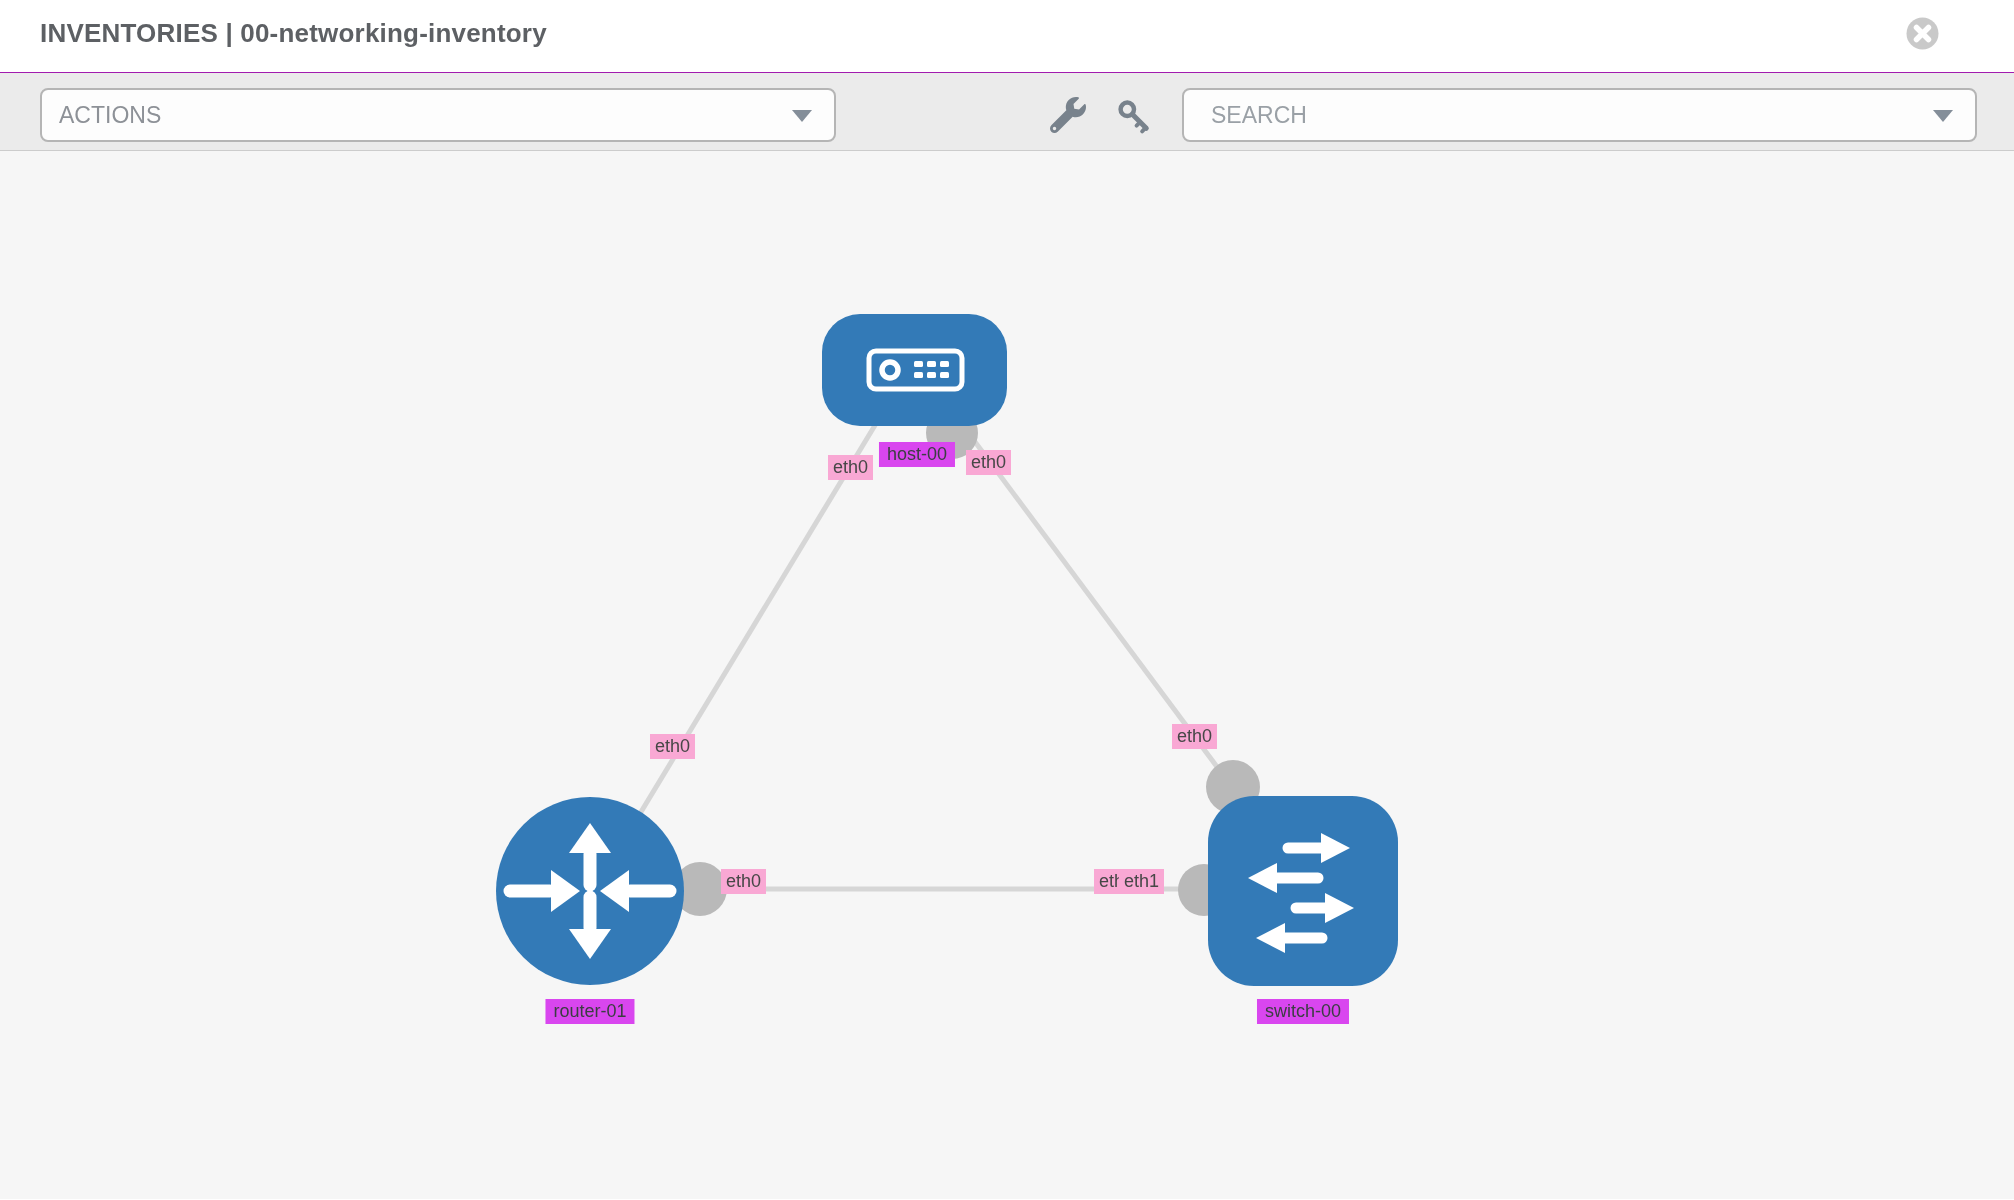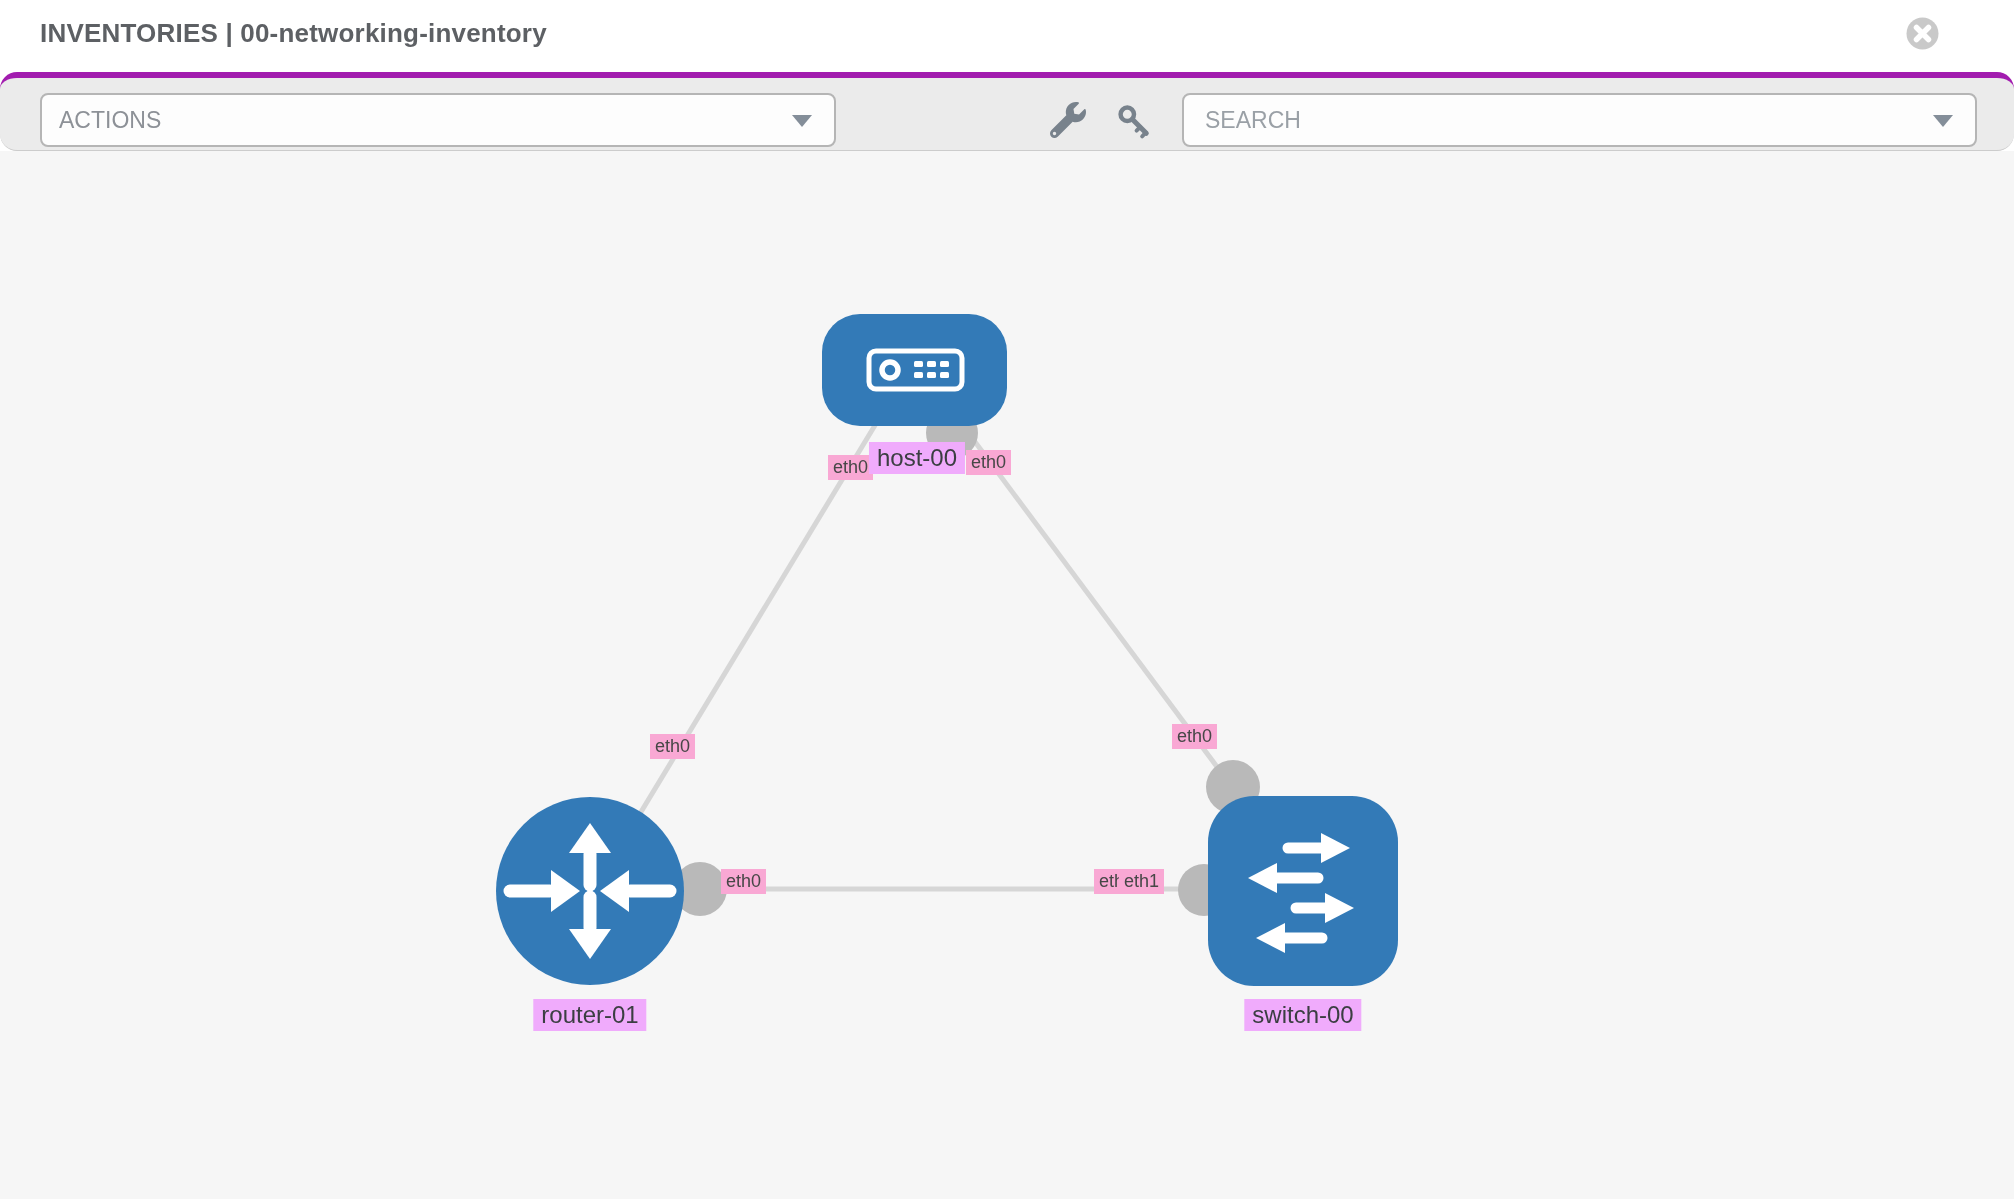--- a/index.html
+++ b/index.html
@@ -8,47 +8,47 @@
 
   
   .header { position: relative; width: 1975px; height: 72px; background: #ffffff; border-radius: 25px; }
   .page-title { position: absolute; left: 40px; top: 18px; font-size: 26px; font-weight: 700;
     color: #5d6064; letter-spacing: 0.2px; }
   .close-btn { position: absolute; right: 36px; top: 17px; width: 33px; height: 33px;
     border: none; background: transparent; cursor: pointer; }
 
   
   .toolbar { position: relative; width: 2014px; height: 79px; background: #ebebeb;
-    border-top: 6px solid #a21caf; border-bottom: 1px solid #cccccc; border-radius: 17px; }
+    border-top: 1px solid #a21caf; border-bottom: 1px solid #cccccc; }
   .select-box { position: absolute; top: 15px; height: 54px; background: #fdfdfd;
     border: 2px solid #b5b5b5; border-radius: 8px; display: flex; align-items: center;
     cursor: pointer; }
   .actions-box { left: 40px; width: 796px; }
   .search-box  { left: 1182px; width: 795px; }
   .select-label { font-size: 23px; color: #8d9197; padding-left: 17px; }
   .search-input { flex: 1; height: 100%; border: none; outline: none; background: transparent;
-    font-size: 23px; color: #555; padding-left: 21px;
+    font-size: 23px; color: #555; padding-left: 27px;
     font-family: "Liberation Sans", "DejaVu Sans", sans-serif; }
   .search-input::placeholder { color: #9aa0a6; opacity: 1; }
   .caret { position: absolute; right: 22px; top: 50%; margin-top: -5px; width: 0; height: 0;
     border-left: 10px solid transparent; border-right: 10px solid transparent;
     border-top: 12px solid #848e99; }
   .tool-icon-btn { position: absolute; top: 24px; width: 44px; height: 38px; border: none;
     background: transparent; cursor: pointer; }
   .wrench-btn { left: 1046px; }
   .key-btn { left: 1112px; }
 
   
   .canvas { position: relative; width: 2014px; height: 1048px; background: #f6f6f6; }
   .topo-svg { position: absolute; left: 0; top: 0; }
 
   .iface-chip { position: absolute; background: #f9a8d4; color: #474747; font-size: 18px;
     line-height: 1.15; padding: 2px 5px; white-space: nowrap; }
-  .node-label { position: absolute; transform: translateX(-50%); background: #f0abfc;
-    color: #3b3e42; font-size: 24px; line-height: 1.15; padding: 2px 8px; white-space: nowrap; }
+  .node-label { position: absolute; transform: translateX(-50%); background: #d946ef;
+    color: #3b3e42; font-size: 18px; line-height: 1.15; padding: 2px 8px; white-space: nowrap; }
 </style>
 </head>
 <body>
 
 <div class="header">
   <div class="page-title">INVENTORIES | 00-networking-inventory</div>
   <button class="close-btn">
     <svg width="33" height="33" viewBox="0 0 33 33">
       <circle cx="16.5" cy="16.5" r="16" fill="#c9c9c9"></circle>
       <path d="M10.5 10.5 L22.5 22.5 M22.5 10.5 L10.5 22.5" stroke="#ffffff" stroke-width="5.5" stroke-linecap="round"></path>

